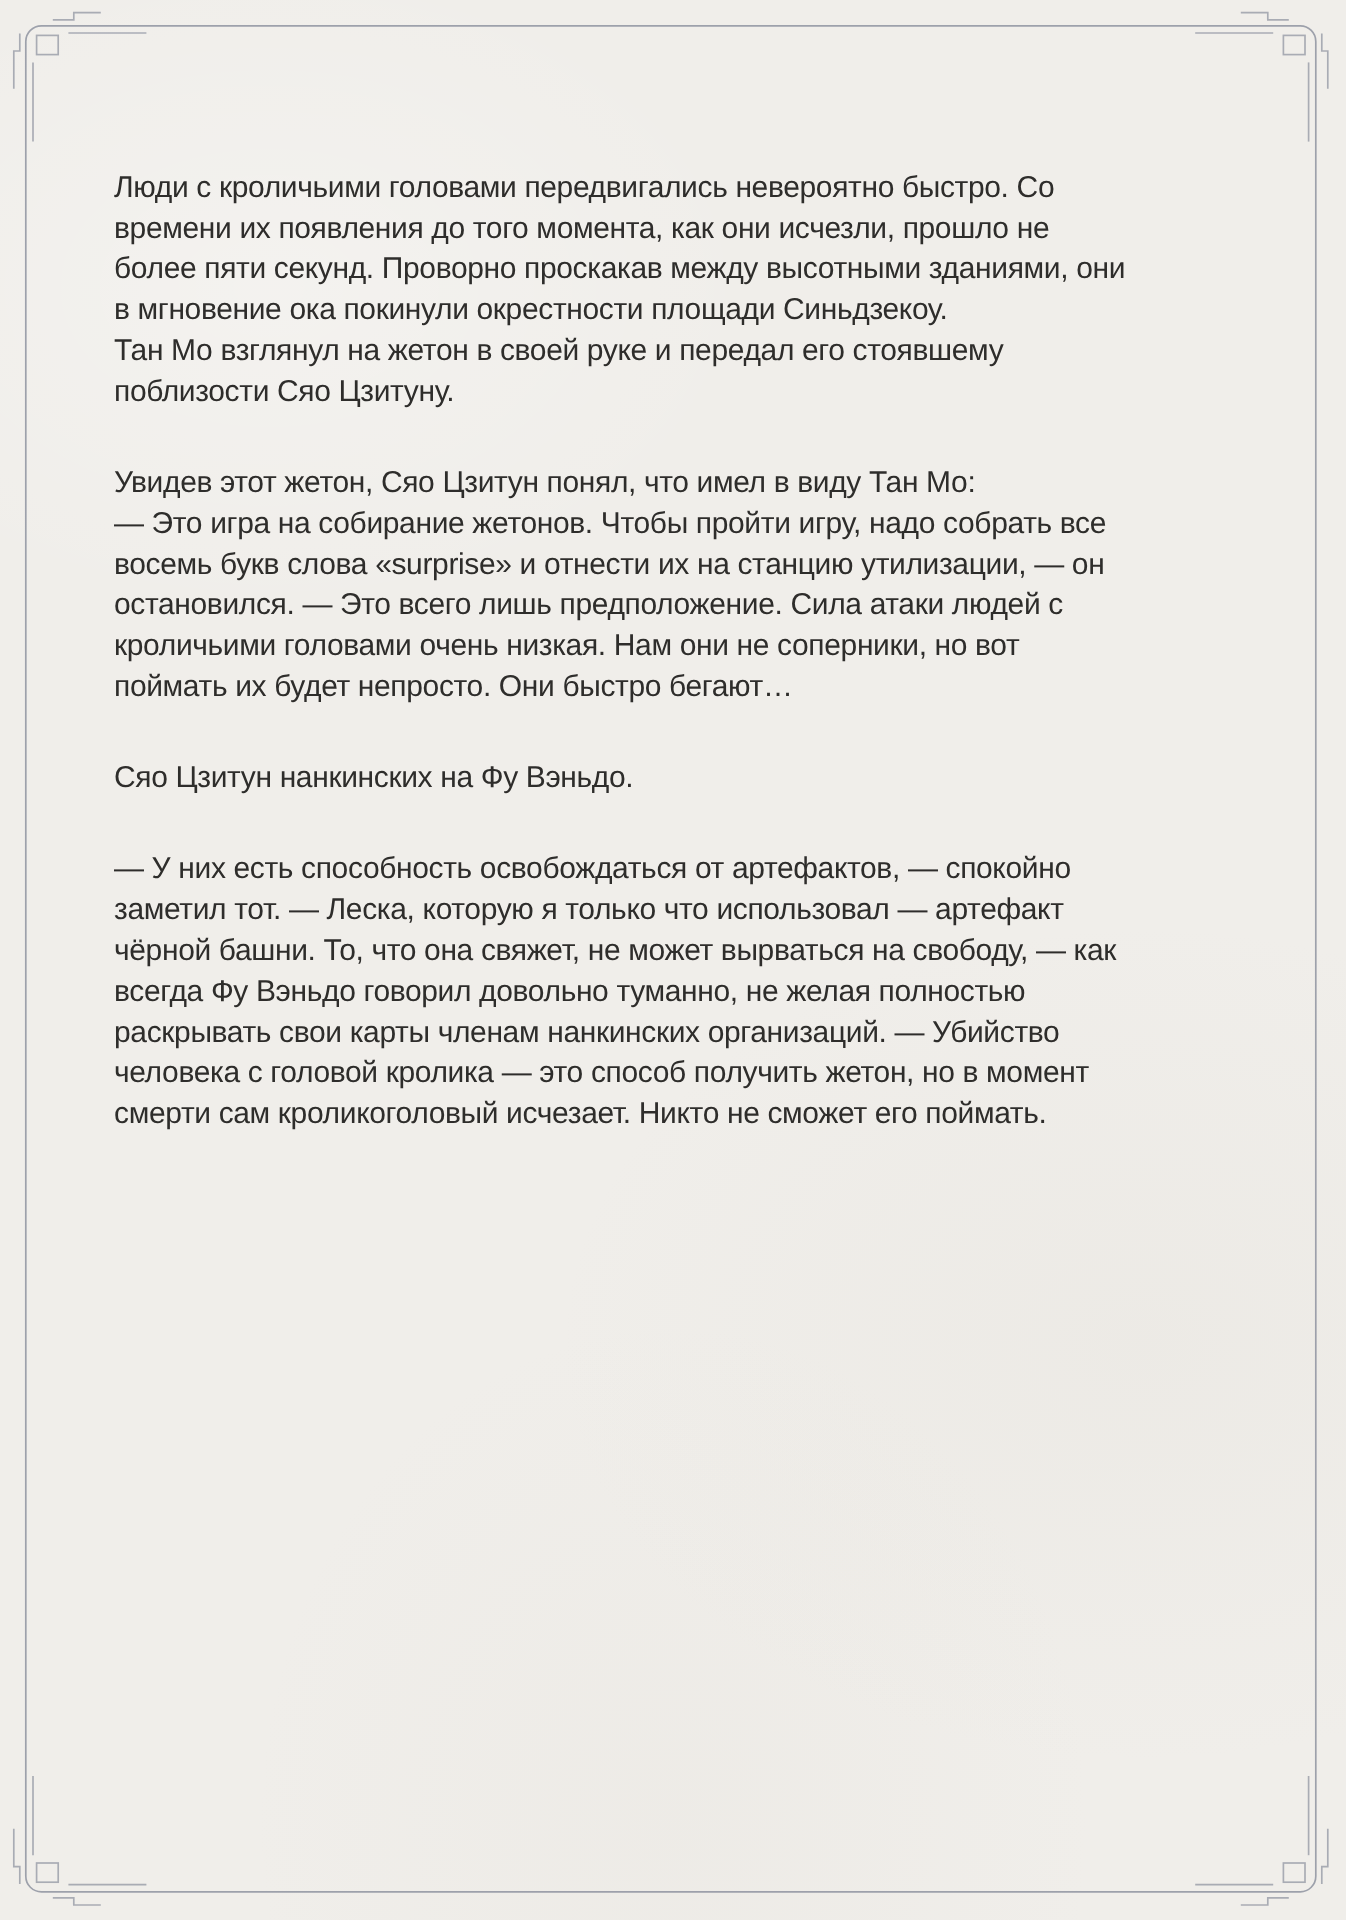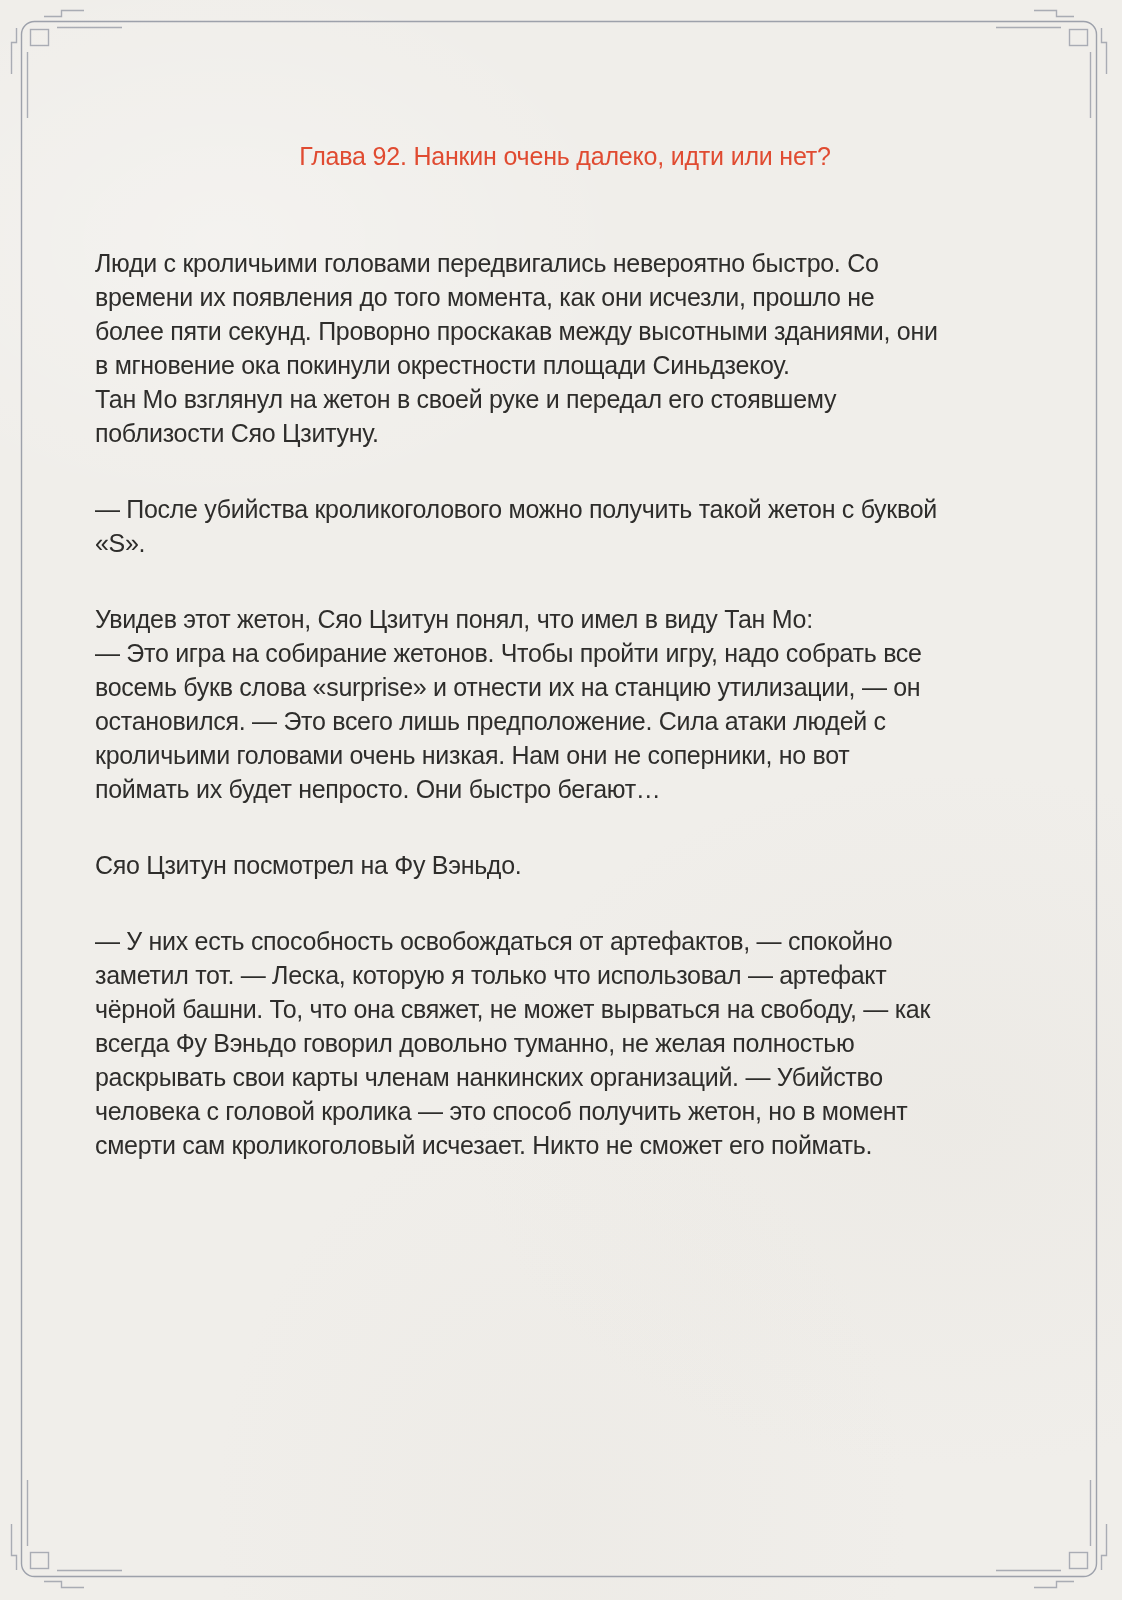--- a/index.html
+++ b/index.html
@@ -87,37 +87,34 @@
   <g transform="translate(1118,1598) scale(-1,-1)">
     <path d="M44,16.5 H61.5 V10.5 H84"></path>
     <path d="M16.5,28 V42.5 H11.5 V74"></path>
     <rect x="30.5" y="29.5" width="18" height="16"></rect>
     <path d="M57,27.5 H122"></path>
     <path d="M27.5,52 V118"></path>
   </g>
 </svg>
 
 <div class="content">
-  <h1 class="chapter-title">Глава 92. Нанкин очень далеко, идти или нет?</h1>
   <div>
       <p class="para">Люди с кроличьими головами передвигались невероятно быстро. Со
 времени их появления до того момента, как они исчезли, прошло не
 более пяти секунд. Проворно проскакав между высотными зданиями, они
 в мгновение ока покинули окрестности площади Синьдзекоу.
 Тан Мо взглянул на жетон в своей руке и передал его стоявшему
 поблизости Сяо Цзитуну.</p>
-      <p class="para">— После убийства кроликоголового можно получить такой жетон с буквой
-«S».</p>
       <p class="para">Увидев этот жетон, Сяо Цзитун понял, что имел в виду Тан Мо:
 — Это игра на собирание жетонов. Чтобы пройти игру, надо собрать все
 восемь букв слова «surprise» и отнести их на станцию утилизации, — он
 остановился. — Это всего лишь предположение. Сила атаки людей с
 кроличьими головами очень низкая. Нам они не соперники, но вот
 поймать их будет непросто. Они быстро бегают…</p>
-      <p class="para">Сяо Цзитун посмотрел на Фу Вэньдо.</p>
+      <p class="para">Сяо Цзитун нанкинских на Фу Вэньдо.</p>
       <p class="para">— У них есть способность освобождаться от артефактов, — спокойно
 заметил тот. — Леска, которую я только что использовал — артефакт
 чёрной башни. То, что она свяжет, не может вырваться на свободу, — как
 всегда Фу Вэньдо говорил довольно туманно, не желая полностью
 раскрывать свои карты членам нанкинских организаций. — Убийство
 человека с головой кролика — это способ получить жетон, но в момент
 смерти сам кроликоголовый исчезает. Никто не сможет его поймать.</p>
     </div>
 </div>
 

